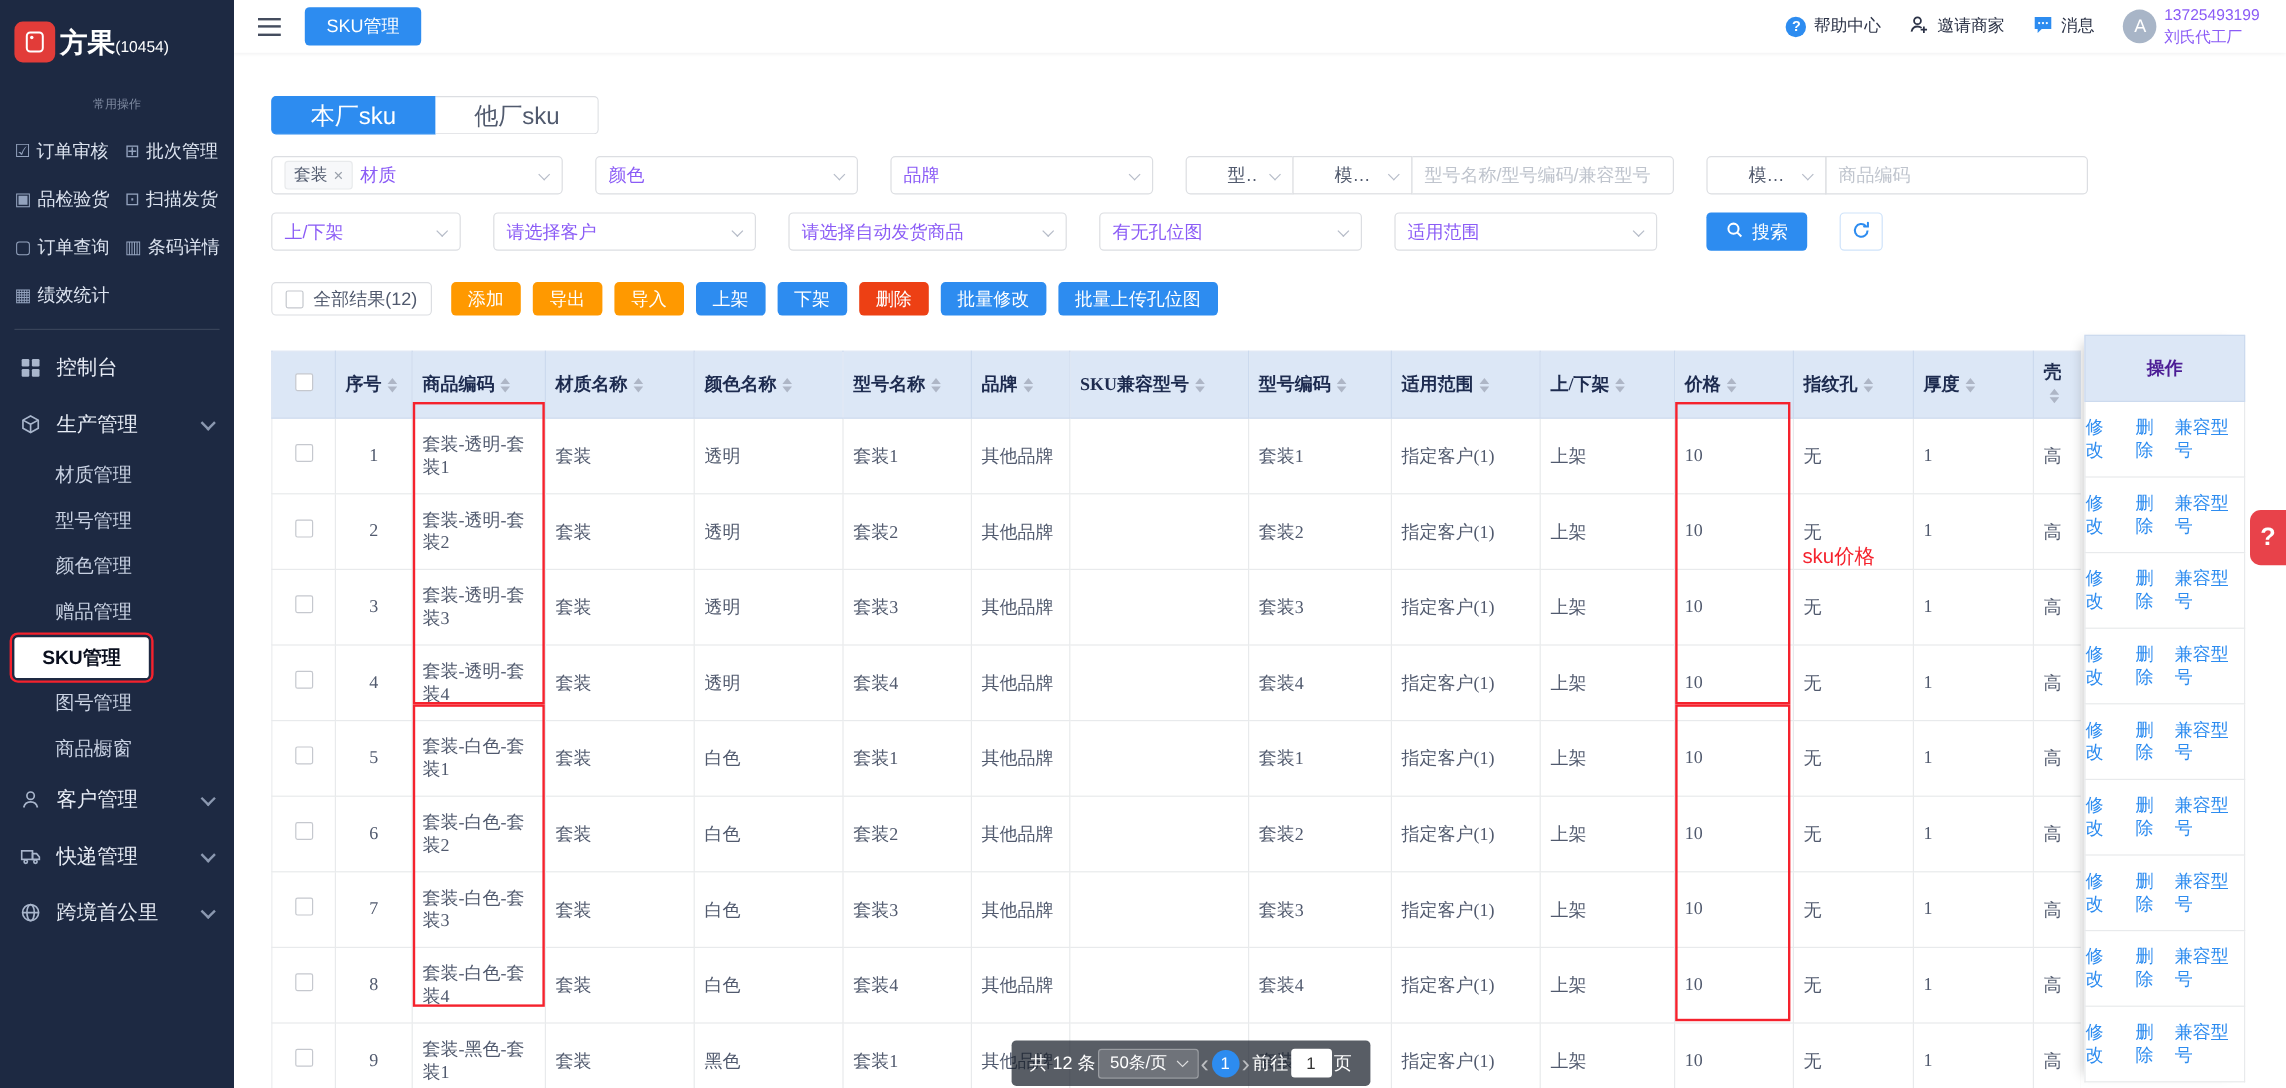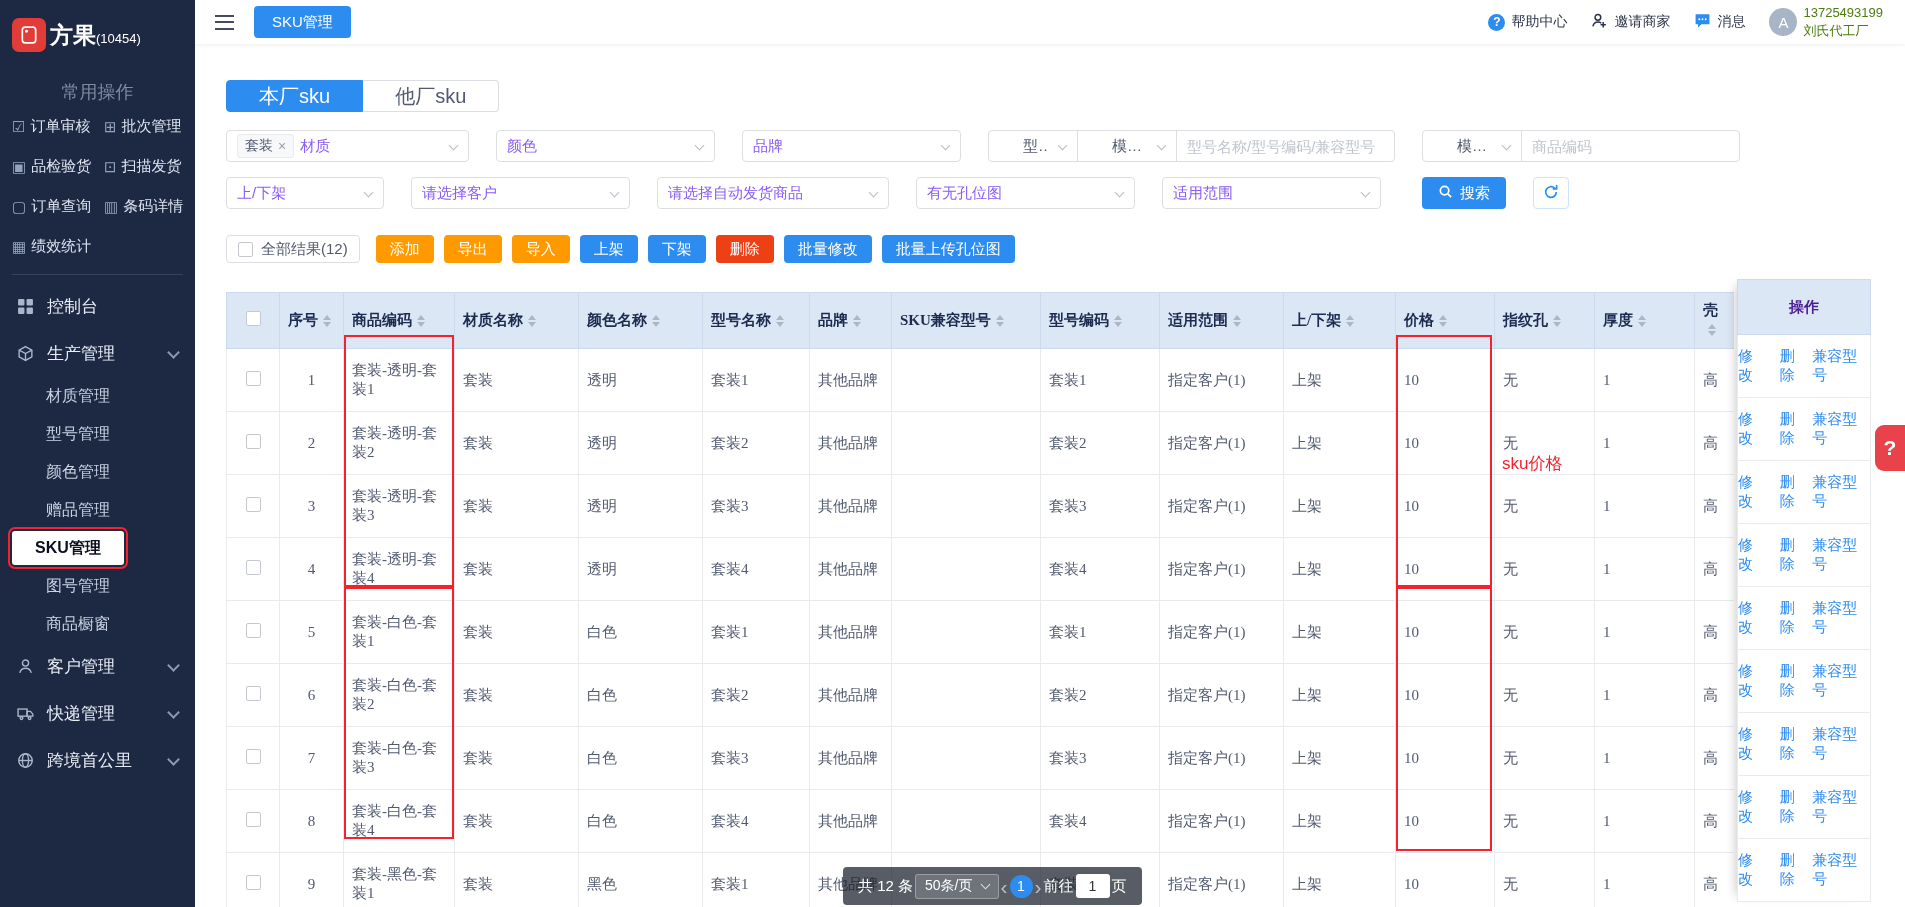--- a/index.html
+++ b/index.html
@@ -7,21 +7,21 @@
   body { position:relative; font-family:"Liberation Sans","DejaVu Sans",sans-serif; background:#fff; color:#515a6e; }
   a { text-decoration:none; }
   button { font-family:inherit; }
 
   
   .sidebar { position:absolute; left:0; top:0; width:195px; height:907px; background:#1d2942; color:#e3e8f2; z-index:10; }
   .logo { height:70px; display:flex; align-items:center; gap:4px; padding-left:12px; }
   .logo-icon { width:34px; height:34px; background:#e23c39; border-radius:7px; display:flex; align-items:center; justify-content:center; flex:0 0 auto; }
   .logo-text { font-size:23px; font-weight:bold; color:#fff; white-space:nowrap; }
   .logo-badge { font-size:13px; font-weight:normal; color:#fff; }
-  .sb-section { text-align:center; font-size:18px; color:#7e8aa0; padding:10px 0 8px; height:36px; }
+  .sb-section { text-align:center; font-size:10px; color:#7e8aa0; padding:10px 0 8px; height:36px; }
   .quick-grid { display:grid; grid-template-columns:92px auto; padding:0 4px 0 12px; }
   .qop { display:flex; align-items:center; gap:5px; height:40px; font-size:15px; color:#dde4f0; cursor:pointer; white-space:nowrap; }
   .qop-icon { color:#93a2bd; font-size:15px; line-height:1; }
   .sb-divider { height:1px; background:rgba(255,255,255,.12); margin:8px 12px; }
   .m-item { display:flex; align-items:center; height:47px; padding:0 12px 0 14px; font-size:17px; color:#e8edf6; cursor:pointer; }
   .mi-icon { width:22px; margin-right:11px; color:#a9b6cc; display:flex; align-items:center; justify-content:center; }
   .mi-icon svg { width:17px; height:17px; }
   .mi-icon.blue { color:#2d8cf0; }
   .mi-label { flex:1; }
   .chev { width:9px; height:9px; border-right:2px solid #8b98b0; border-bottom:2px solid #8b98b0; transform:rotate(45deg); margin:-3px 5px 0 0; }
@@ -33,21 +33,21 @@
   
   .topbar { position:absolute; left:195px; top:0; right:0; height:44px; background:#fff; display:flex; align-items:center; padding:0 22px 0 20px; box-shadow:0 1px 4px rgba(0,21,41,.08); z-index:8; }
   .burger { width:19px; height:15px; border-top:2px solid #444c5e; border-bottom:2px solid #444c5e; position:relative; cursor:pointer; flex:0 0 auto; }
   .burger::before { content:""; position:absolute; left:0; right:0; top:4.5px; height:2px; background:#444c5e; }
   .tb-tab { margin-left:20px; background:#2d8cf0; color:#fff; font-size:15px; height:32px; display:flex; align-items:center; padding:0 18px; border-radius:4px; cursor:pointer; }
   .tb-right { margin-left:auto; display:flex; align-items:center; gap:24px; }
   .tb-item { display:flex; align-items:center; gap:6px; font-size:14px; color:#2c3347; cursor:pointer; }
   .ic-help { width:17px; height:17px; border-radius:50%; background:#2d8cf0; color:#fff; font-size:12px; font-weight:bold; display:flex; align-items:center; justify-content:center; }
   .ic-help::before { content:"?"; }
   .avatar { width:28px; height:28px; border-radius:50%; background:#a8b5c7; color:#fff; font-size:15px; display:flex; align-items:center; justify-content:center; }
-  .user-block { font-size:13px; color:#4d7c0f; line-height:1.35; }
+  .user-block { font-size:13px; color:#8b5cf6; line-height:1.35; }
 
   
   .content { position:absolute; left:195px; top:44px; right:0; bottom:0; background:#fff; }
 
   .seg { position:absolute; left:31px; top:36px; display:flex; }
   .seg-btn { height:32px; display:flex; align-items:center; padding:0 32px; font-size:20px; border:1px solid #dcdee2; cursor:pointer; background:#fff; color:#515a6e;text-align:center; }
   .seg-btn.active { background:#2d8cf0; border-color:#2d8cf0; color:#fff; border-radius:4px 0 0 4px; }
   .seg-btn.idle { border-left:none; border-radius:0 4px 4px 0; }
 
   .frow { position:absolute; left:31px; display:flex; align-items:center; gap:27px; }

